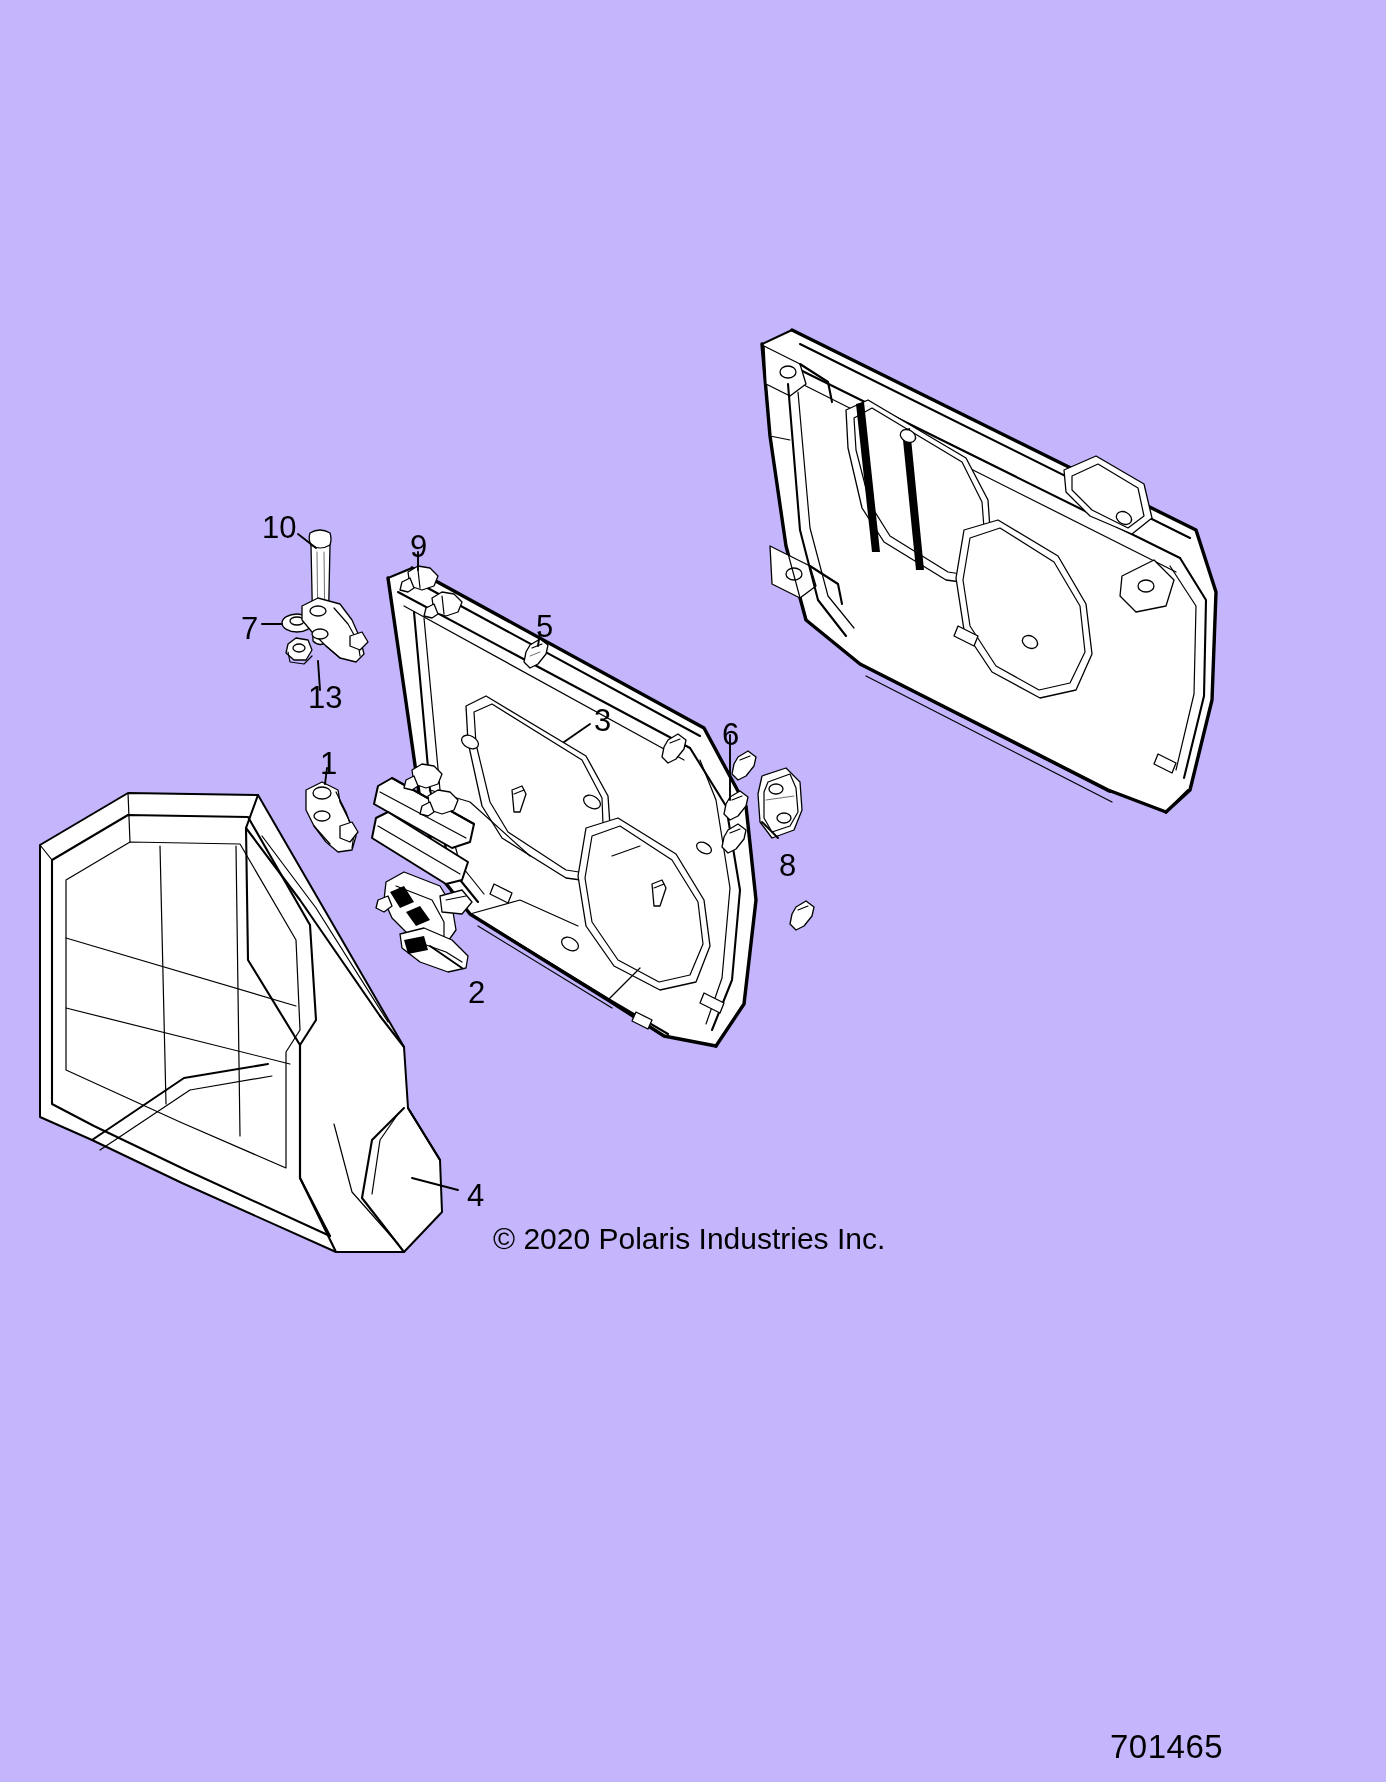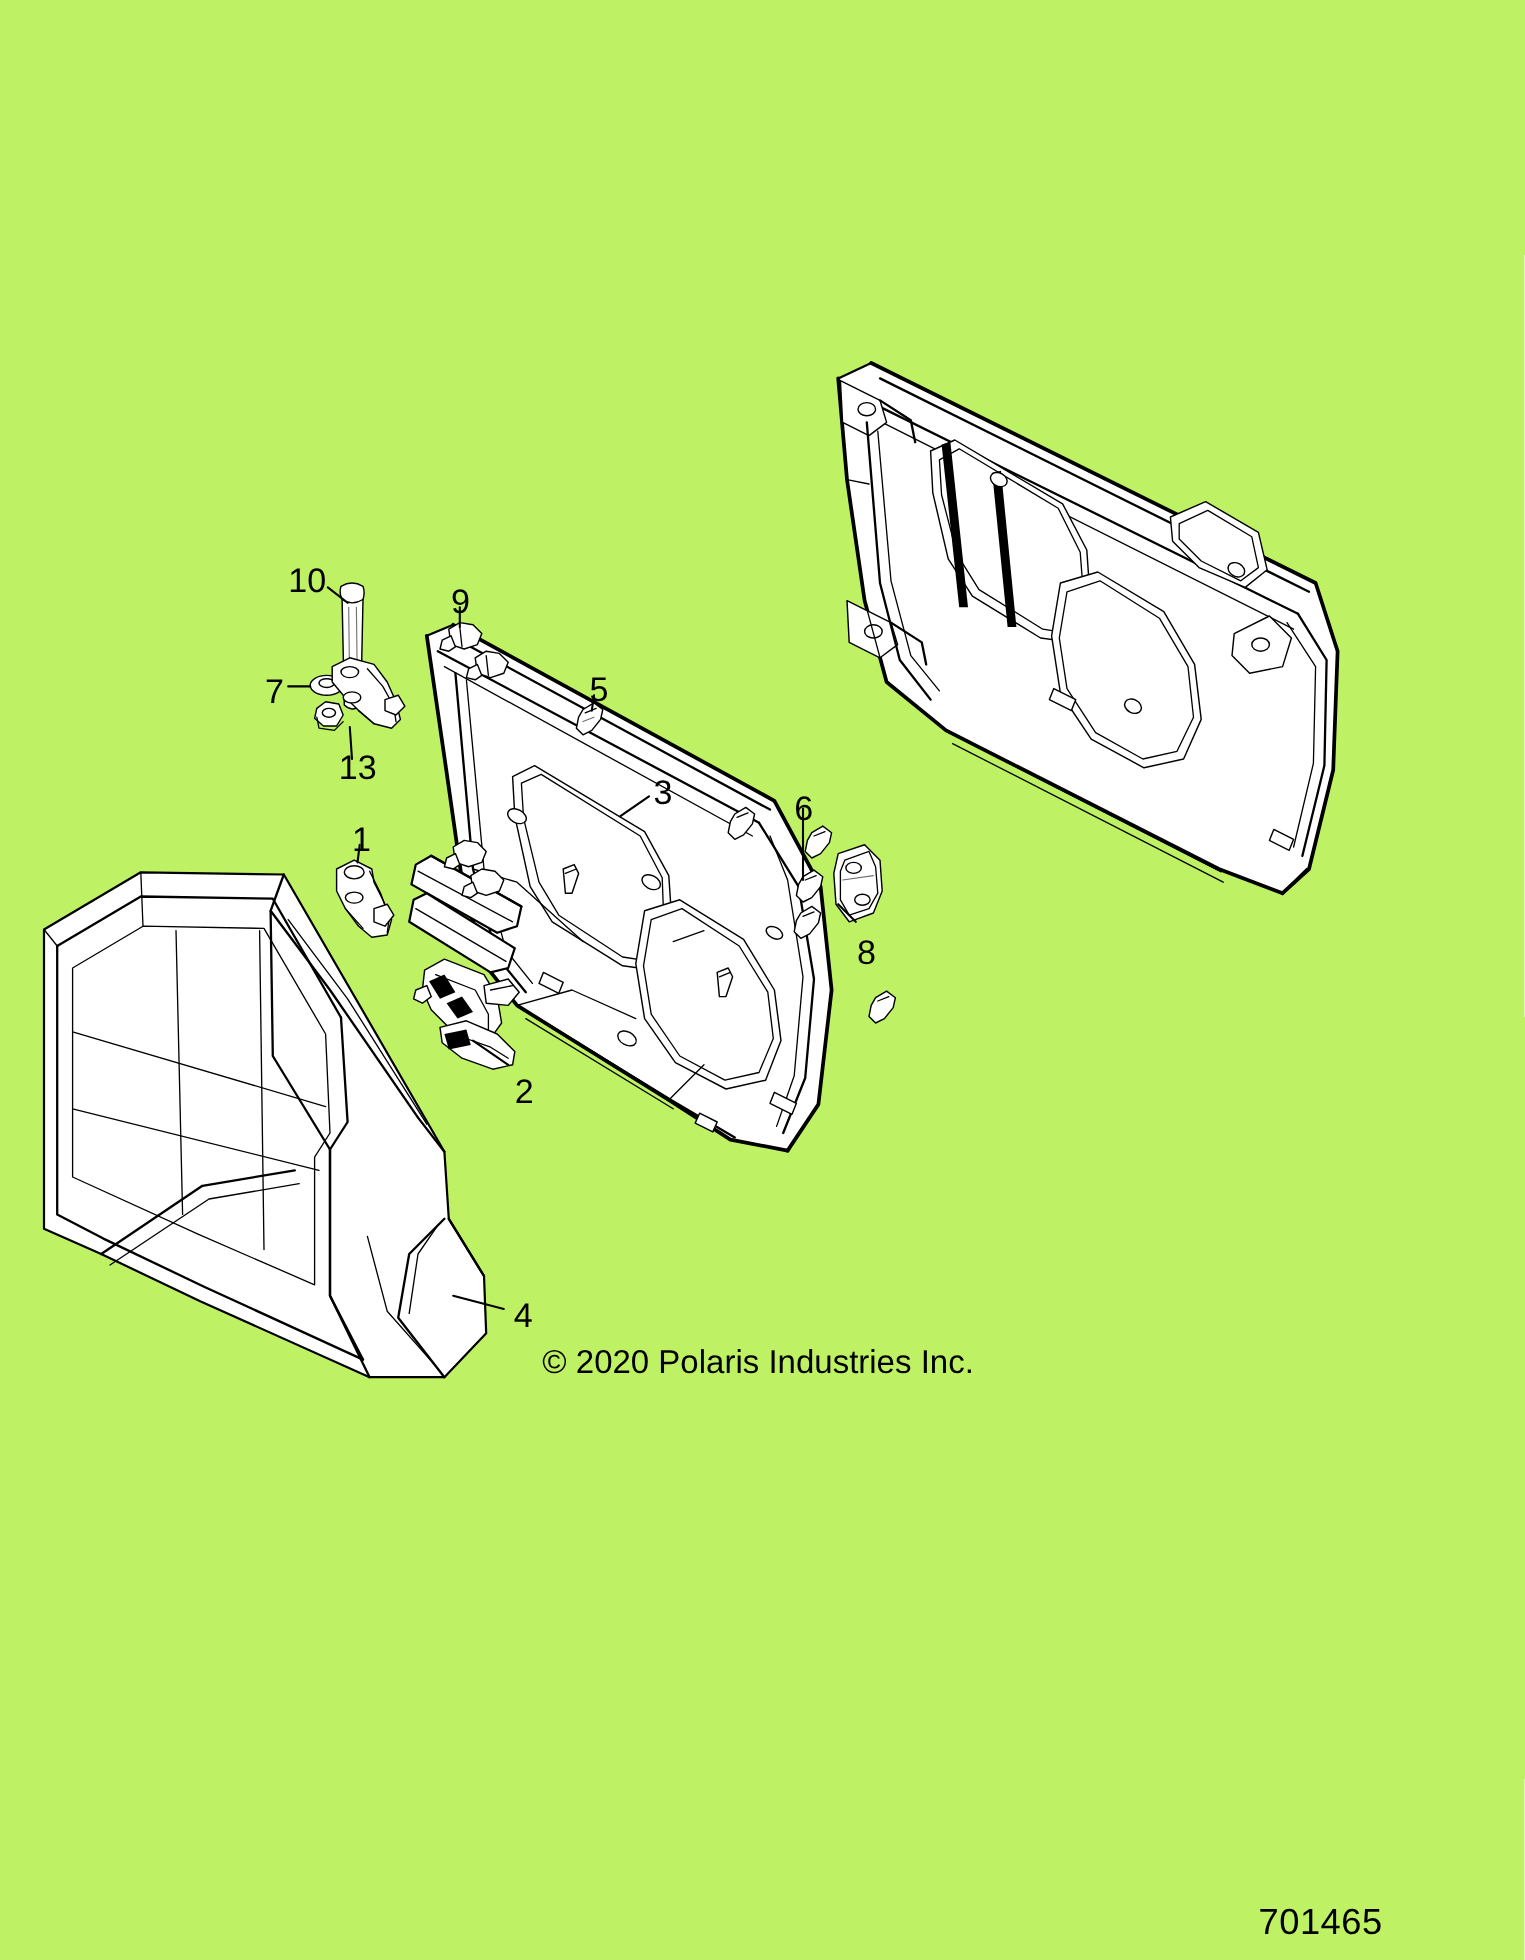--- a/index.html
+++ b/index.html
@@ -9,21 +9,21 @@
     background: #ffffff;
   }
   body {
     font-family: "Liberation Sans", sans-serif;
     color: #000000;
   }
   #page {
     position: relative;
     width: 1386px;
     height: 1782px;
-    background: #bef264;
+    background: #c4b5fd;
     overflow: hidden;
   }
   #diagram-svg {
     position: absolute;
     left: 0;
     top: 0;
     width: 1386px;
     height: 1782px;
   }
   .callout {
@@ -40,21 +40,21 @@
     left: 493px;
     top: 1222px;
     font-family: "Liberation Sans", sans-serif;
     font-size: 30px;
     line-height: 34px;
     color: #000000;
     white-space: nowrap;
   }
   #part-number {
     position: absolute;
-    left: 1144px;
+    left: 1110px;
     top: 1728px;
     font-family: "Liberation Sans", sans-serif;
     font-size: 33px;
     line-height: 37px;
     letter-spacing: 0.5px;
     color: #000000;
     white-space: nowrap;
   }
   
   .ln  { fill: none; stroke: #000000; stroke-width: 2.1; stroke-linecap: round; stroke-linejoin: round; }

